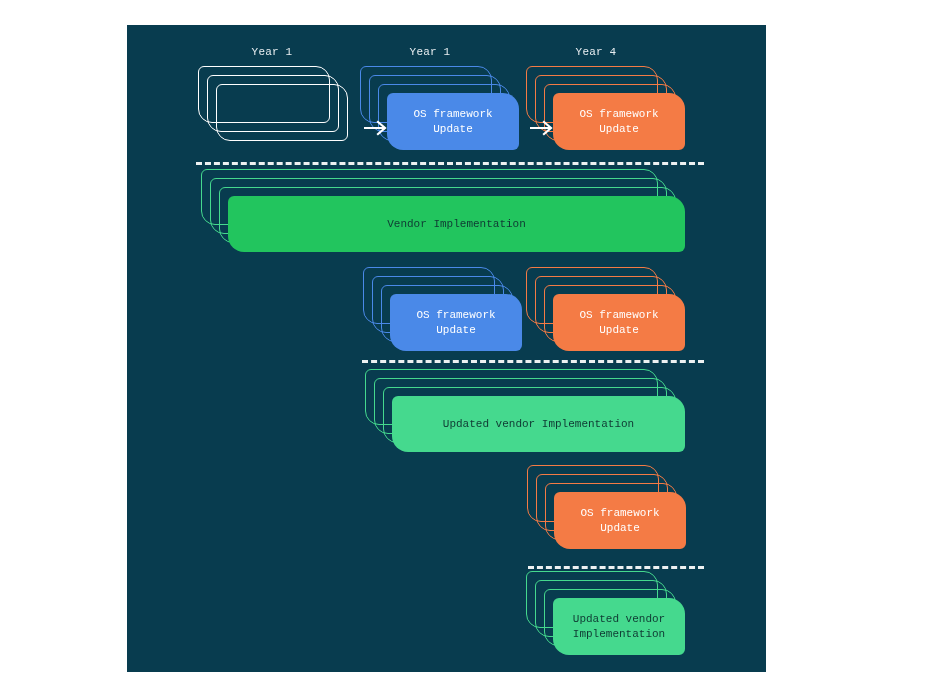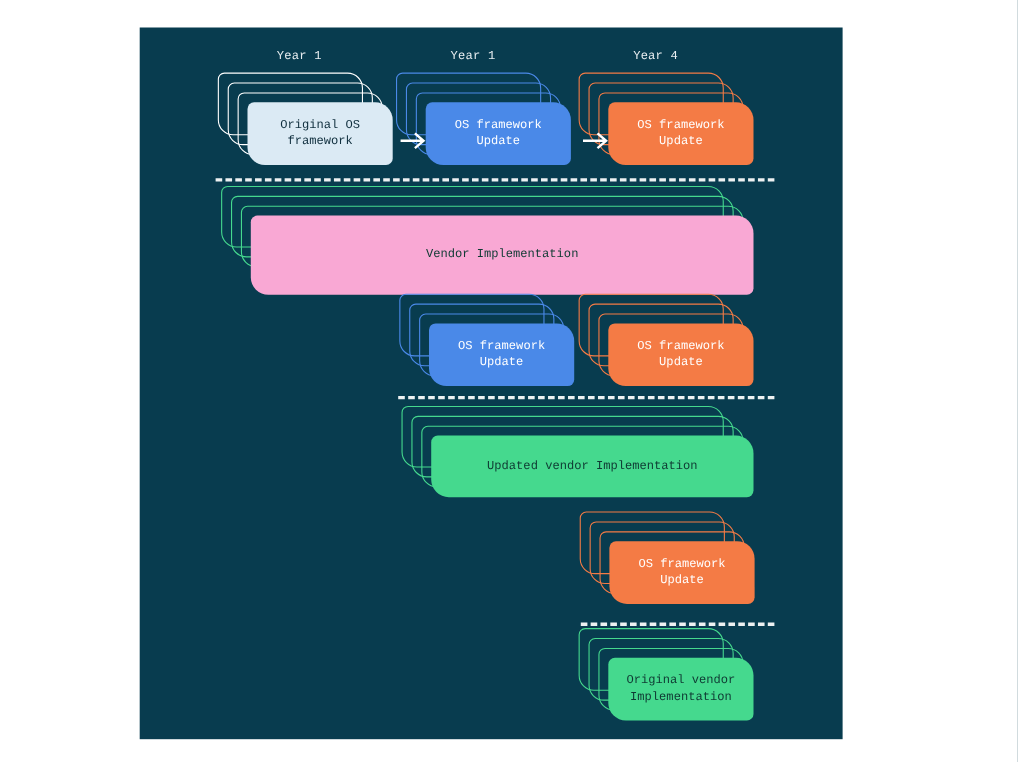--- a/index.html
+++ b/index.html
@@ -77,22 +77,20 @@
 
 <div id="page" style="background: rgb(255, 255, 255);">
   <div id="panel" style="background: rgb(8, 60, 79);">
       <div class="year-label" style="left: 145px; top: 21px;">Year 1</div>
       <div class="year-label" style="left: 303px; top: 21px;">Year 1</div>
       <div class="year-label" style="left: 469px; top: 21px;">Year 4</div>
       <div class="stack" style="left: 71px; top: 41px; width: 159px; height: 84px;">
         <div class="ghost" style="color: rgb(255, 255, 255); left: 0px; top: 0px; width: 132px; height: 57px;"></div>
         <div class="ghost" style="color: rgb(255, 255, 255); left: 9px; top: 9px; width: 132px; height: 57px;"></div>
         <div class="ghost" style="color: rgb(255, 255, 255); left: 18px; top: 18px; width: 132px; height: 57px;"></div>
-        <div class="card" style="left: 27px; top: 27px; width: 132px; height: 57px; background: rgb(219, 234, 244); color: rgb(15, 46, 61);">Original OS
-framework</div>
       </div>
       <div class="stack" style="left: 233px; top: 41px; width: 159px; height: 84px;">
         <div class="ghost" style="color: rgb(74, 137, 232); left: 0px; top: 0px; width: 132px; height: 57px;"></div>
         <div class="ghost" style="color: rgb(74, 137, 232); left: 9px; top: 9px; width: 132px; height: 57px;"></div>
         <div class="ghost" style="color: rgb(74, 137, 232); left: 18px; top: 18px; width: 132px; height: 57px;"></div>
         <div class="card" style="left: 27px; top: 27px; width: 132px; height: 57px; background: rgb(74, 137, 232); color: rgb(255, 255, 255);">OS framework
 Update</div>
       </div>
       <div class="stack" style="left: 399px; top: 41px; width: 159px; height: 84px;">
         <div class="ghost" style="color: rgb(244, 123, 69); left: 0px; top: 0px; width: 132px; height: 57px;"></div>
@@ -105,21 +103,21 @@
           <path d="M1 9 H20 M14 3 L21 9 L14 15" fill="none" stroke="#ffffff" stroke-width="2.2" stroke-linecap="square" stroke-linejoin="miter"></path>
         </svg></div>
       <div class="arrow" style="left: 403px; top: 94px;"><svg width="26" height="18" viewBox="0 0 26 18" aria-hidden="true">
           <path d="M1 9 H20 M14 3 L21 9 L14 15" fill="none" stroke="#ffffff" stroke-width="2.2" stroke-linecap="square" stroke-linejoin="miter"></path>
         </svg></div>
       <div class="divider" style="left: 69px; top: 137px; width: 508px;"></div>
       <div class="stack" style="left: 74px; top: 144px; width: 484px; height: 83px;">
         <div class="ghost" style="color: rgb(69, 217, 142); left: 0px; top: 0px; width: 457px; height: 56px;"></div>
         <div class="ghost" style="color: rgb(69, 217, 142); left: 9px; top: 9px; width: 457px; height: 56px;"></div>
         <div class="ghost" style="color: rgb(69, 217, 142); left: 18px; top: 18px; width: 457px; height: 56px;"></div>
-        <div class="card" style="left: 27px; top: 27px; width: 457px; height: 72px; background: #f9a8d4; color: rgb(15, 58, 51);">Vendor Implementation</div>
+        <div class="card" style="left: 27px; top: 27px; width: 457px; height: 56px; background: #22c55e; color: rgb(15, 58, 51);">Vendor Implementation</div>
       </div>
       <div class="stack" style="left: 236px; top: 242px; width: 159px; height: 84px;">
         <div class="ghost" style="color: rgb(74, 137, 232); left: 0px; top: 0px; width: 132px; height: 57px;"></div>
         <div class="ghost" style="color: rgb(74, 137, 232); left: 9px; top: 9px; width: 132px; height: 57px;"></div>
         <div class="ghost" style="color: rgb(74, 137, 232); left: 18px; top: 18px; width: 132px; height: 57px;"></div>
         <div class="card" style="left: 27px; top: 27px; width: 132px; height: 57px; background: rgb(74, 137, 232); color: rgb(255, 255, 255);">OS framework
 Update</div>
       </div>
       <div class="stack" style="left: 399px; top: 242px; width: 159px; height: 84px;">
         <div class="ghost" style="color: rgb(244, 123, 69); left: 0px; top: 0px; width: 132px; height: 57px;"></div>
@@ -140,17 +138,17 @@
         <div class="ghost" style="color: rgb(244, 123, 69); left: 9px; top: 9px; width: 132px; height: 57px;"></div>
         <div class="ghost" style="color: rgb(244, 123, 69); left: 18px; top: 18px; width: 132px; height: 57px;"></div>
         <div class="card" style="left: 27px; top: 27px; width: 132px; height: 57px; background: rgb(244, 123, 69); color: rgb(255, 255, 255);">OS framework
 Update</div>
       </div>
       <div class="divider" style="left: 401px; top: 541px; width: 176px;"></div>
       <div class="stack" style="left: 399px; top: 546px; width: 159px; height: 84px;">
         <div class="ghost" style="color: rgb(69, 217, 142); left: 0px; top: 0px; width: 132px; height: 57px;"></div>
         <div class="ghost" style="color: rgb(69, 217, 142); left: 9px; top: 9px; width: 132px; height: 57px;"></div>
         <div class="ghost" style="color: rgb(69, 217, 142); left: 18px; top: 18px; width: 132px; height: 57px;"></div>
-        <div class="card" style="left: 27px; top: 27px; width: 132px; height: 57px; background: rgb(69, 217, 142); color: rgb(15, 58, 51);">Original vendor
+        <div class="card" style="left: 27px; top: 27px; width: 132px; height: 57px; background: rgb(69, 217, 142); color: rgb(15, 58, 51);">Updated vendor
 Implementation</div>
       </div>
     </div>
 </div>
 
 </body></html>

